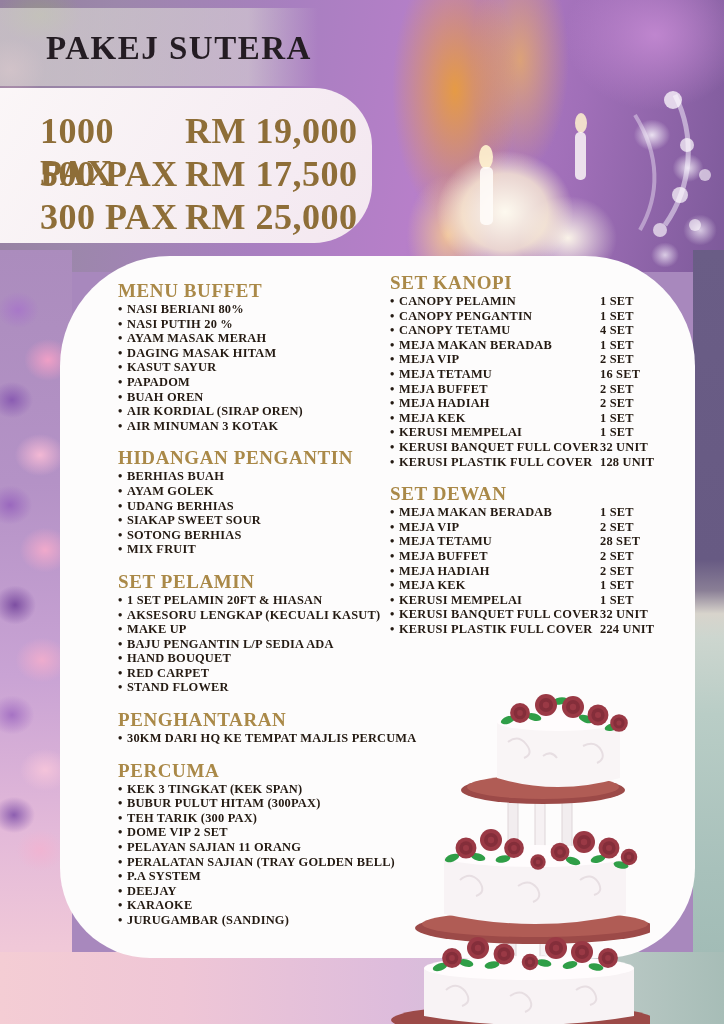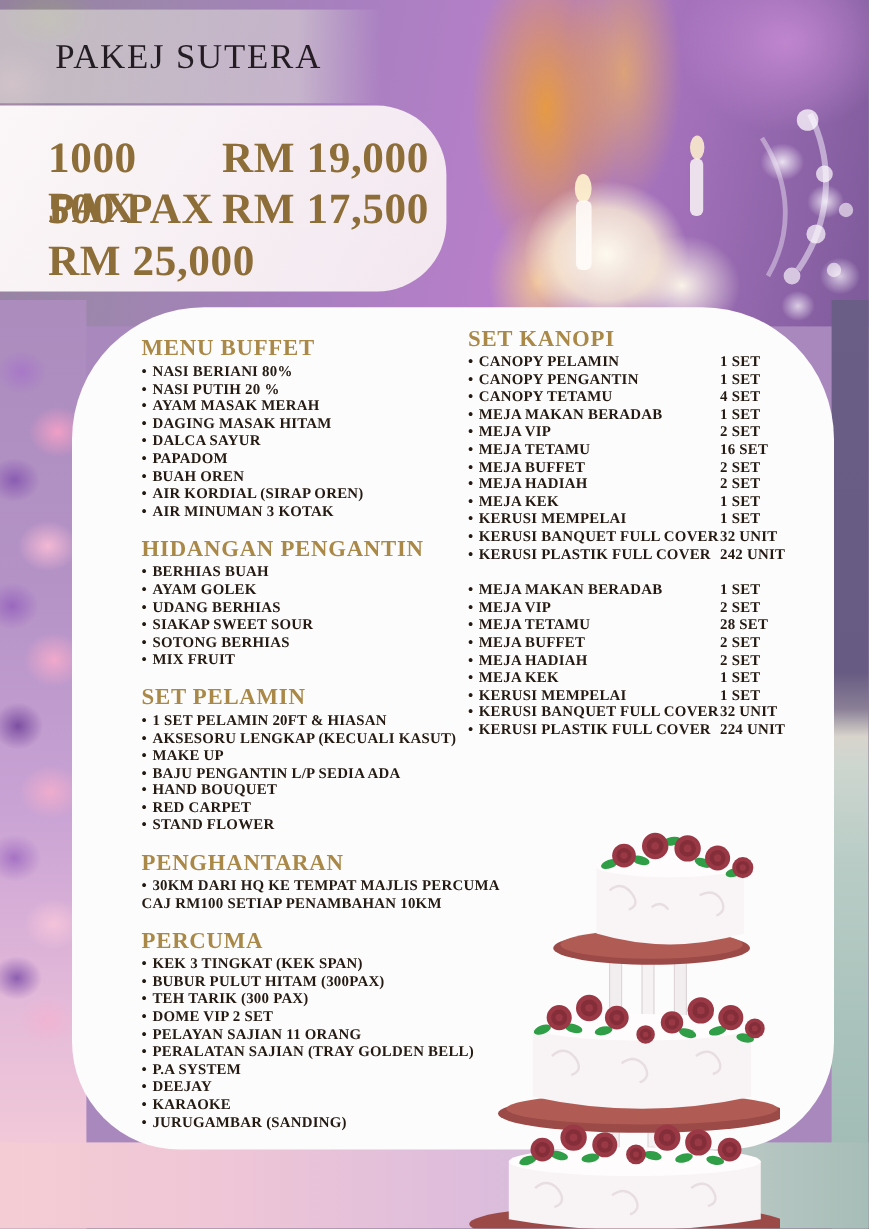--- a/index.html
+++ b/index.html
@@ -40,21 +40,21 @@
   .bg-right{position:absolute;left:693px;top:250px;width:31px;height:774px;z-index:0;
     background:linear-gradient(to bottom,#6a5d86 0%,#675a83 40%,#8a7f96 44%,#d8d4cc 47%,#cdd6cf 50%,#b9cdc6 60%,#a8c1bb 80%,#9db8b2 100%);}
   .bg-bottom{position:absolute;left:0;top:952px;width:724px;height:72px;z-index:0;
     background:linear-gradient(to right,#f4cdd4 0%,#efc6d6 25%,#ddbcdc 55%,#cfc0d8 70%,#b9c8c4 85%,#a7bdb7 100%);}
   .chandelier{position:absolute;left:425px;top:75px;z-index:0;}
 
   
   .title-band{position:absolute;left:0;top:8px;width:318px;height:78px;z-index:1;
     background:linear-gradient(to right,rgba(224,222,216,0.62) 0%,rgba(224,222,216,0.55) 78%,rgba(224,222,216,0) 100%);}
   .title{position:absolute;left:46px;top:22px;z-index:2;margin:0;
-    font-size:29px;font-weight:normal;letter-spacing:1.5px;color:#241c23;line-height:52px;}
+    font-size:33px;font-weight:bold;letter-spacing:1.5px;color:#241c23;line-height:52px;}
 
   
   .price-panel{position:absolute;left:0;top:88px;width:372px;height:155px;z-index:1;
     border-radius:0 58px 58px 0;
     background:linear-gradient(120deg,rgba(255,251,251,0.96),rgba(248,239,243,0.93));}
   .price-rows{position:absolute;left:40px;top:22px;}
   .price-row{display:flex;height:43px;
     font-size:36px;font-weight:bold;color:#8e6e38;letter-spacing:0.5px;}
   .price-pax{width:145px;}
 
@@ -108,20 +108,21 @@
     <div class="price-rows">
         <div class="price-row">
           <span class="price-pax">1000 PAX</span>
           <span class="price-value">RM 19,000</span>
         </div>
         <div class="price-row">
           <span class="price-pax">500 PAX</span>
           <span class="price-value">RM 17,500</span>
         </div>
         <div class="price-row">
+          <span class="price-pax">300 PAX</span>
           <span class="price-value">RM 25,000</span>
         </div>
       </div>
   </div>
 
   <div class="content-panel">
     <div class="col col-left">
         <div class="section">
           <div class="section-heading">MENU BUFFET</div>
           <div class="item-row">
@@ -135,21 +136,21 @@
           <div class="item-row">
             <span class="bullet">•</span>
             <span class="item-text">AYAM MASAK MERAH</span>
           </div>
           <div class="item-row">
             <span class="bullet">•</span>
             <span class="item-text">DAGING MASAK HITAM</span>
           </div>
           <div class="item-row">
             <span class="bullet">•</span>
-            <span class="item-text">DALCA SAYUR</span>
+            <span class="item-text">KASUT SAYUR</span>
           </div>
           <div class="item-row">
             <span class="bullet">•</span>
             <span class="item-text">PAPADOM</span>
           </div>
           <div class="item-row">
             <span class="bullet">•</span>
             <span class="item-text">BUAH OREN</span>
           </div>
           <div class="item-row">
@@ -217,23 +218,20 @@
           <div class="item-row">
             <span class="bullet">•</span>
             <span class="item-text">STAND FLOWER</span>
           </div>
         </div>
         <div class="section">
           <div class="section-heading">PENGHANTARAN</div>
           <div class="item-row">
             <span class="bullet">•</span>
             <span class="item-text">30KM DARI HQ KE TEMPAT MAJLIS PERCUMA</span>
-          </div>
-          <div class="item-row cont">
-            <span class="item-text">CAJ RM100 SETIAP PENAMBAHAN 10KM</span>
           </div>
         </div>
         <div class="section">
           <div class="section-heading">PERCUMA</div>
           <div class="item-row">
             <span class="bullet">•</span>
             <span class="item-text">KEK 3 TINGKAT (KEK SPAN)</span>
           </div>
           <div class="item-row">
             <span class="bullet">•</span>
@@ -327,24 +325,25 @@
             <span class="item-qty">1 SET</span>
           </div>
           <div class="item-row">
             <span class="bullet">•</span>
             <span class="item-text">KERUSI BANQUET FULL COVER</span>
             <span class="item-qty">32 UNIT</span>
           </div>
           <div class="item-row">
             <span class="bullet">•</span>
             <span class="item-text">KERUSI PLASTIK FULL COVER</span>
-            <span class="item-qty">242 UNIT</span>
-          </div>
-        </div>
-        <div class="section">
+            <span class="item-qty">128 UNIT</span>
+          </div>
+        </div>
+        <div class="section">
+          <div class="section-heading">SET DEWAN</div>
           <div class="item-row">
             <span class="bullet">•</span>
             <span class="item-text">MEJA MAKAN BERADAB</span>
             <span class="item-qty">1 SET</span>
           </div>
           <div class="item-row">
             <span class="bullet">•</span>
             <span class="item-text">MEJA VIP</span>
             <span class="item-qty">2 SET</span>
           </div>

